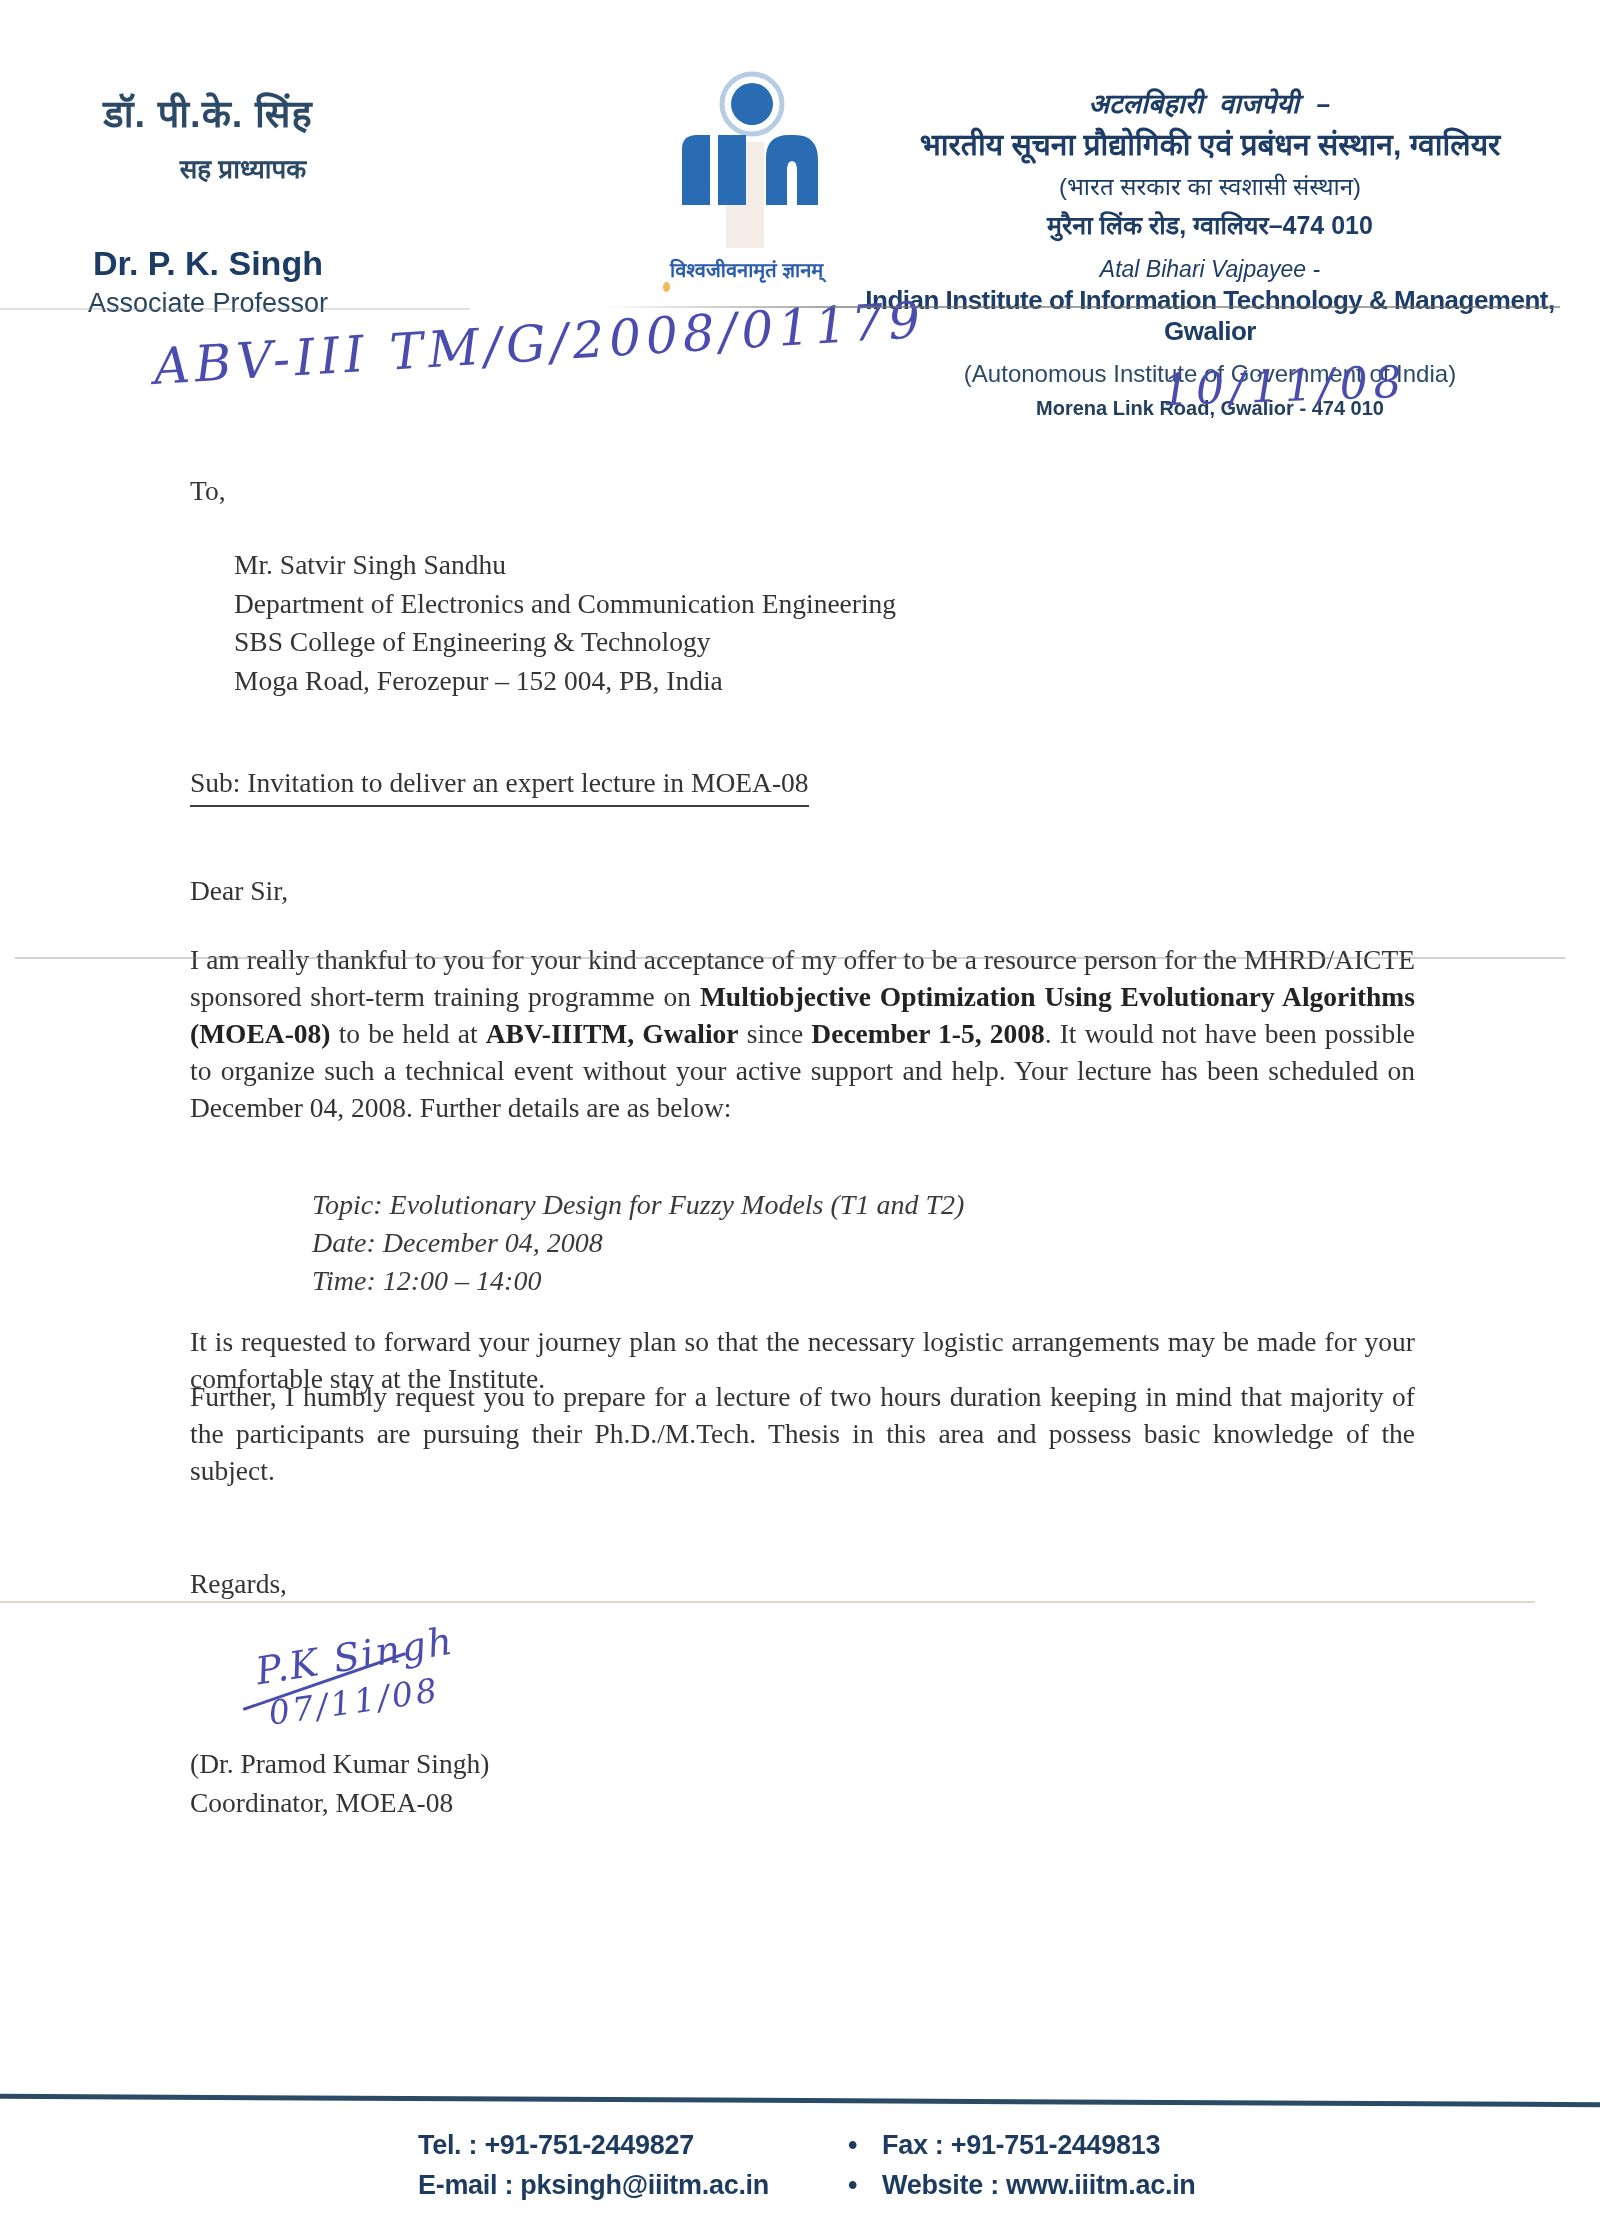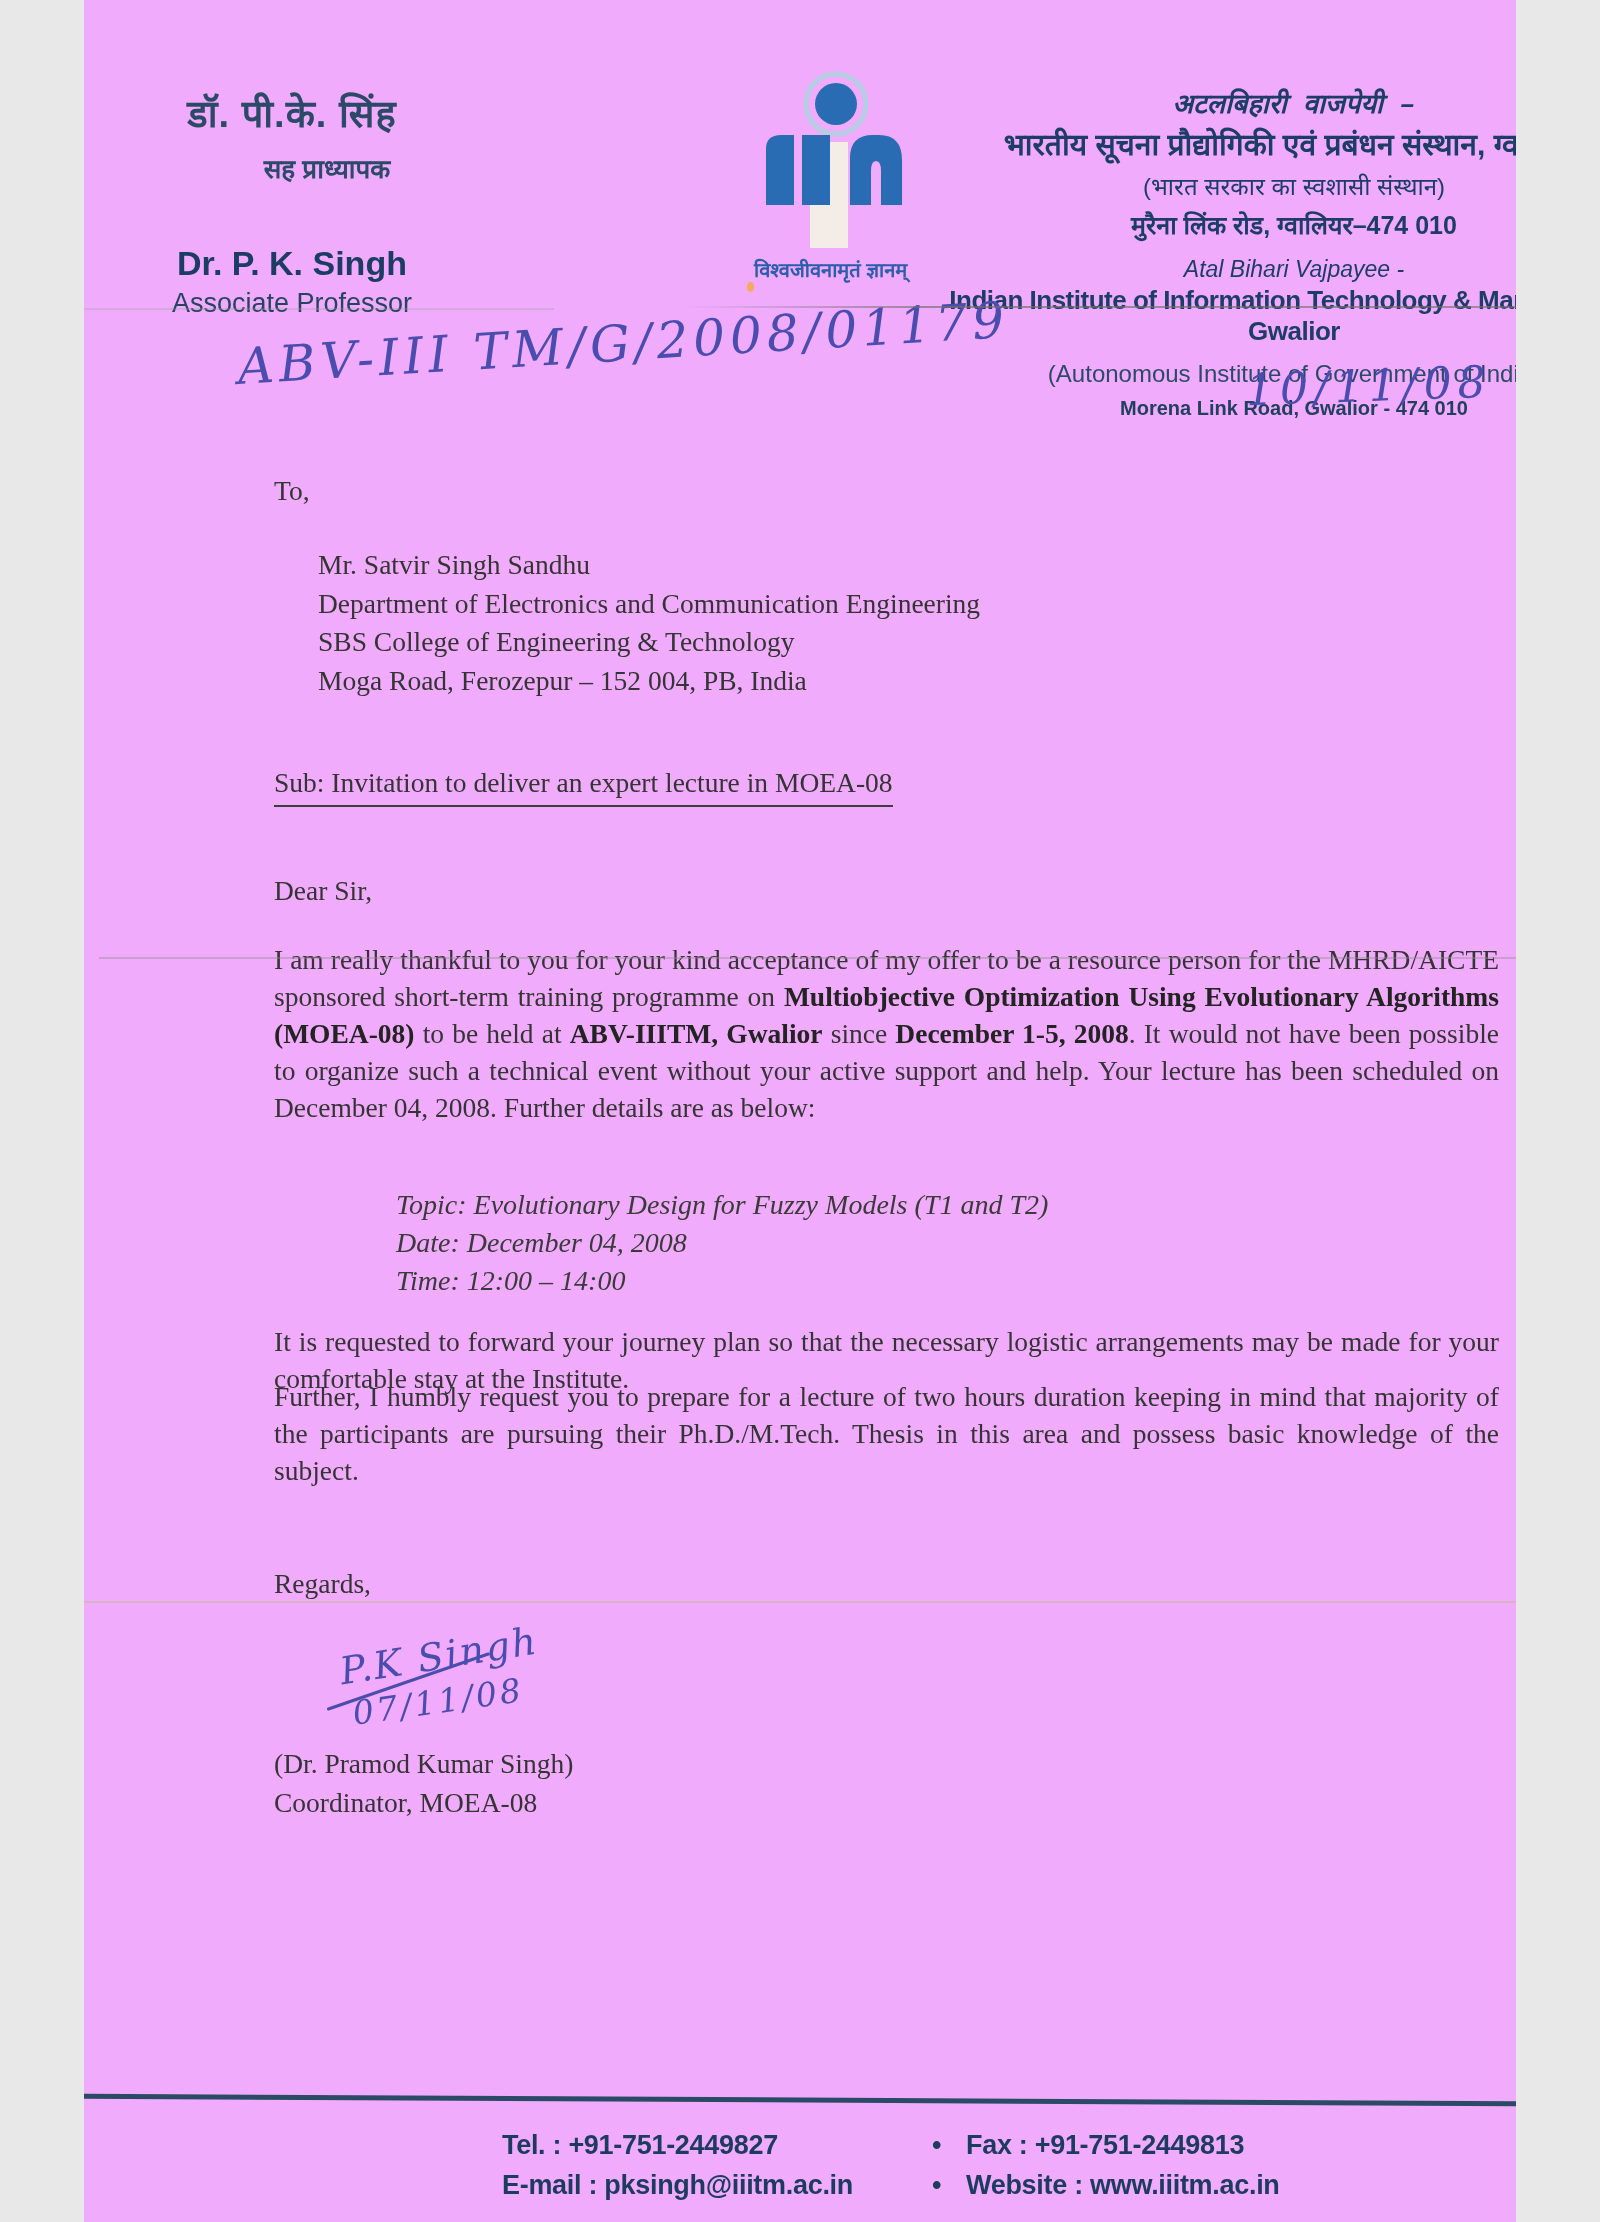--- a/index.html
+++ b/index.html
@@ -1,18 +1,18 @@
 <!DOCTYPE html>
 <html><head>
 <meta charset="utf-8">
 <style>
   html,body { margin:0; padding:0; background:#e8e8e8; }
   .page {
-    position:relative; width:1432px; height:2222px; margin:0 auto;
-    background:#f0abfc; overflow:hidden;
+    position:relative; width:1600px; height:2222px; margin:0 auto;
+    background:#ffffff; overflow:hidden;
     font-family:"Liberation Serif", serif; color:#363636;
   }
   .abs { position:absolute; }
 
   
   .hdr-left { left:58px; top:86px; width:300px; text-align:center;
               font-family:"Liberation Sans", sans-serif; color:#2c4a67; }
   .hdr-left .hname  { font-size:38px; font-weight:bold; letter-spacing:1px; }
   .hdr-left .htitle { font-size:26px; font-weight:bold; margin-top:12px; padding-left:70px; }
   .hdr-left .ename  { font-size:34px; font-weight:bold; margin-top:58px; color:#1c3c64; }

